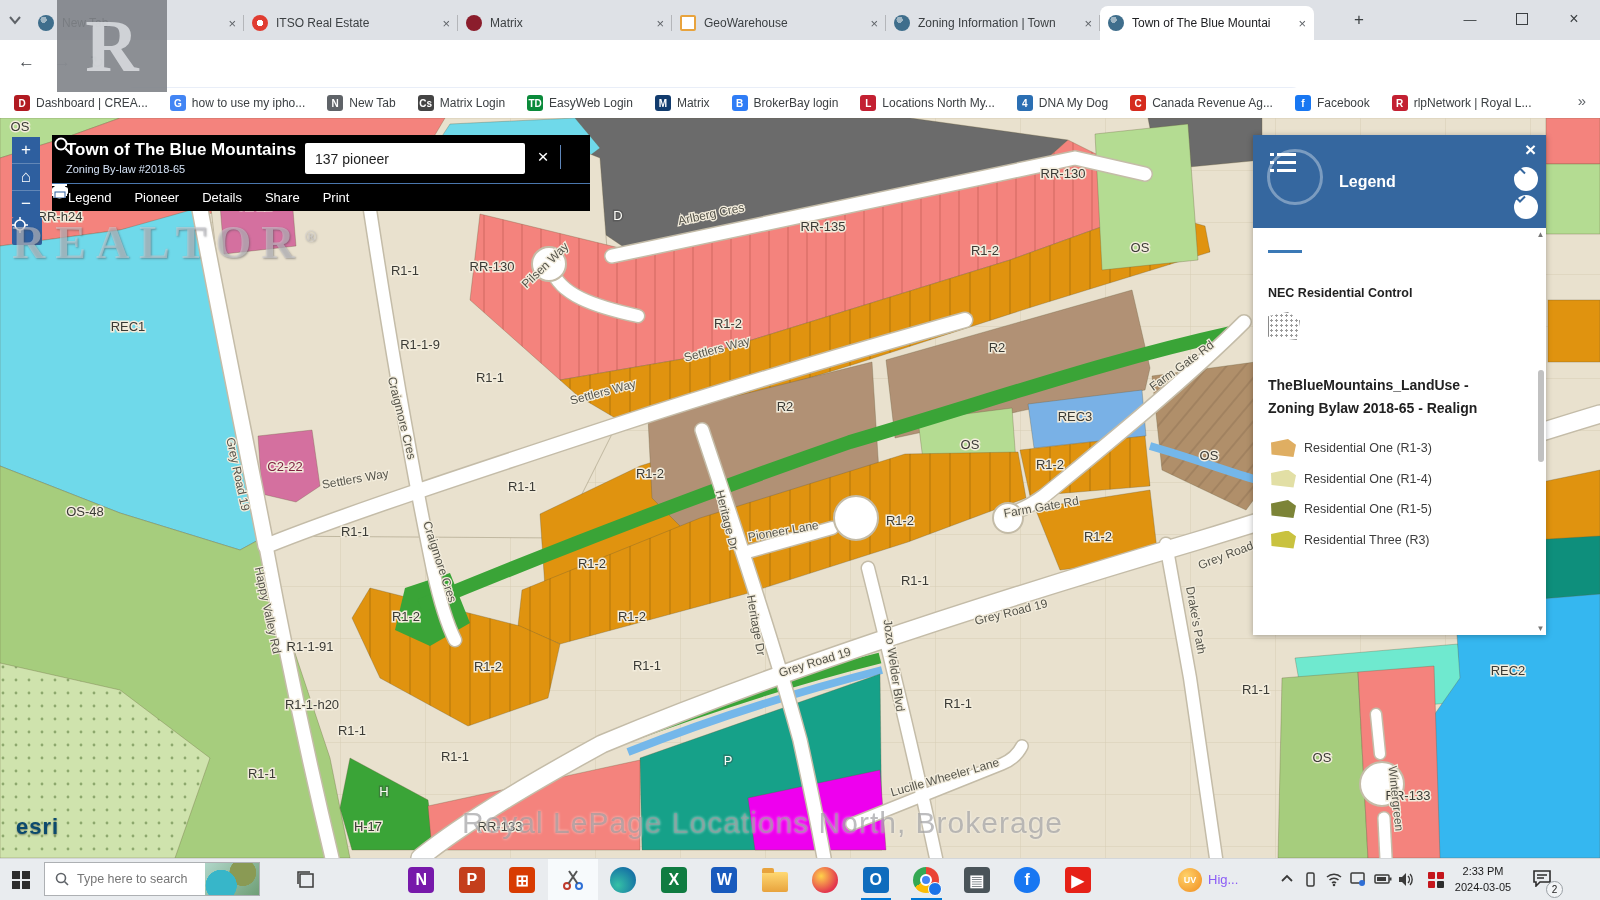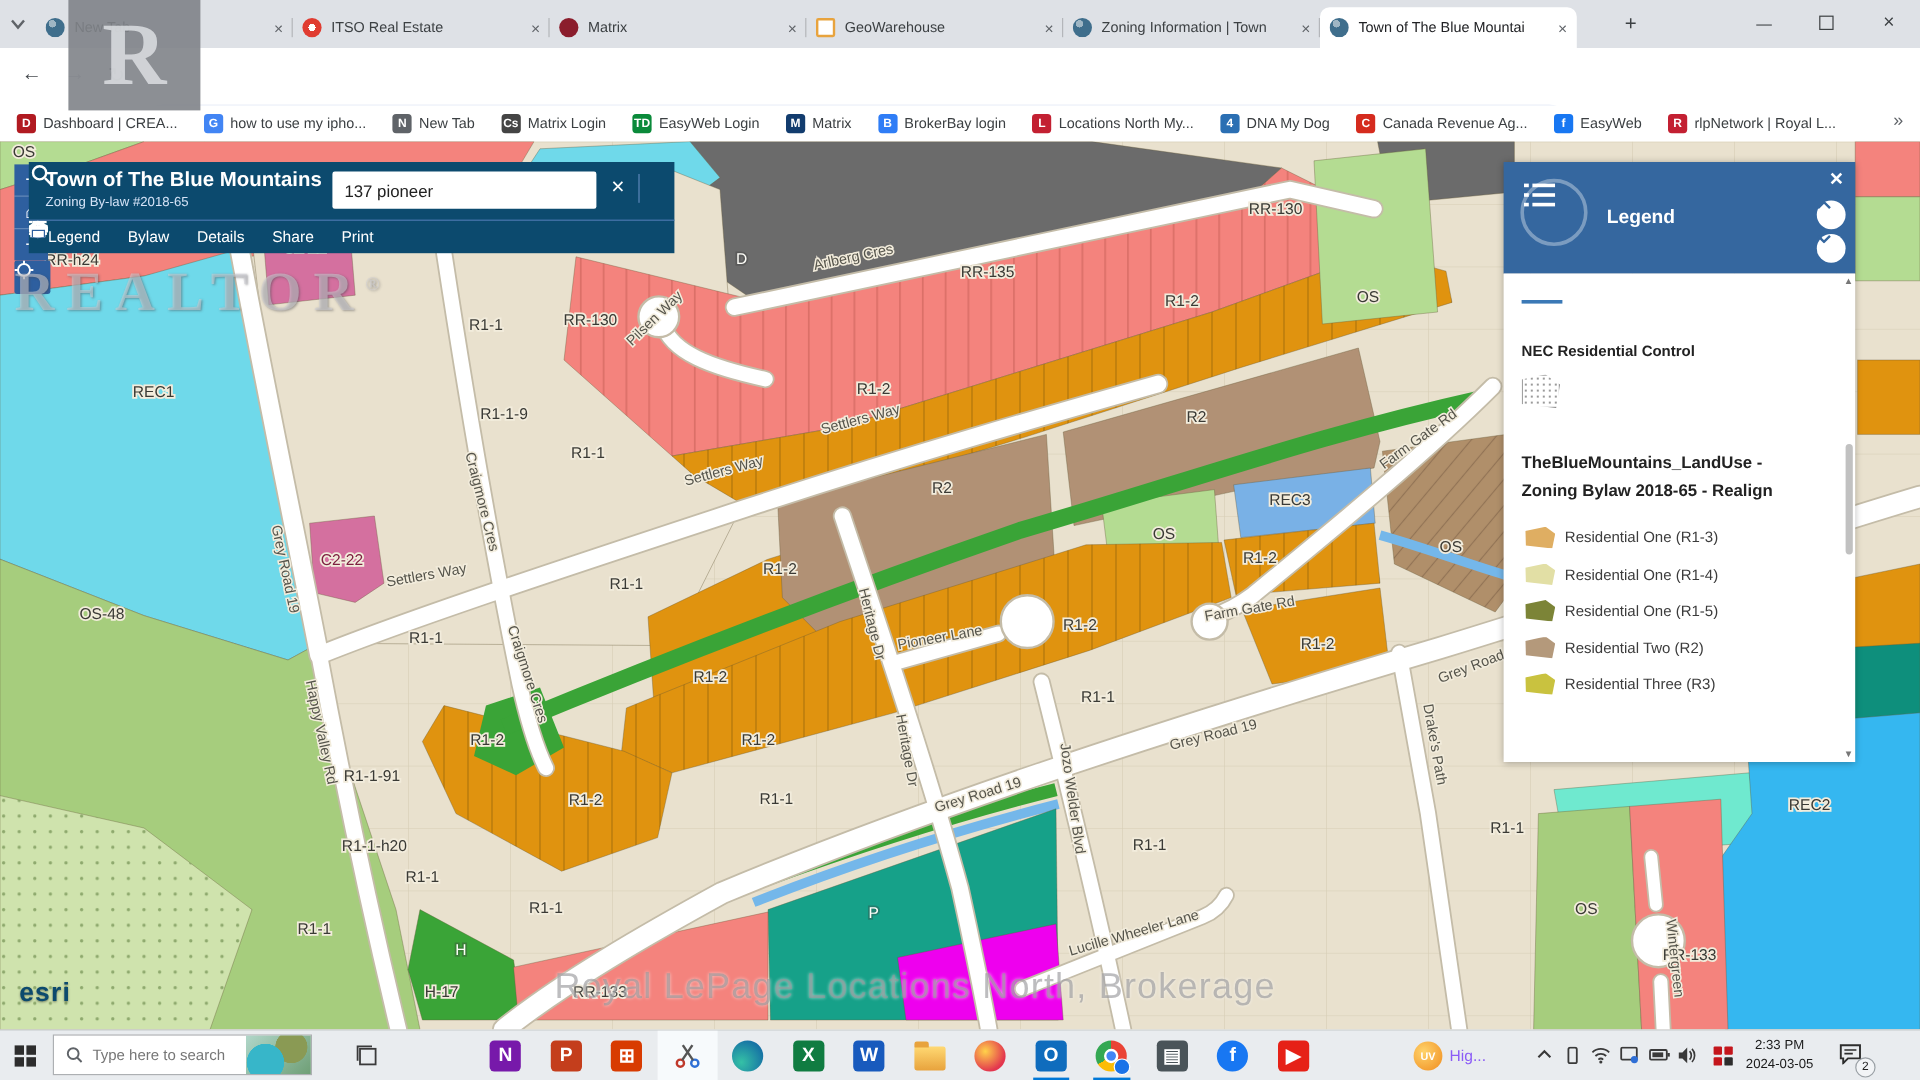--- a/index.html
+++ b/index.html
@@ -58,21 +58,21 @@
   .zbrown2{fill:#b08f6a;} .zvivid{fill:#3aa437;} .zteal{fill:#16a189;} .ztealD{fill:#0e8f7c;}
   .zmag{fill:#ee00ee;} .zrec3{fill:#79b1e6;} .zrec2{fill:#35b7f0;} .zcyanL{fill:#6fe9cf;} .zgray{fill:#6b6b6b;}
   .rd{fill:none;stroke:#ffffff;stroke-linecap:round;stroke-linejoin:round;}
   .rdc{fill:none;stroke:#c4bca8;stroke-linecap:round;stroke-linejoin:round;}
   .bulb{fill:#fff;stroke:#c4bca8;stroke-width:2;}
   .zl{font-size:13px;fill:#3a3a35;stroke:#f2ecdc;stroke-width:3px;paint-order:stroke;text-anchor:middle;}
   .zl.wh{fill:#fdfdf8;stroke:rgba(60,60,60,.35);}
   .zl.c2{fill:#7d2040;}
   .sl{font-size:12px;fill:#55544b;stroke:#f2ecdc;stroke-width:2.6px;paint-order:stroke;text-anchor:middle;}
   
-  .map-hdr{position:absolute;left:24px;top:17px;width:538px;height:76px;background:#0c4a6e;z-index:20;color:#fff;}
+  .map-hdr{position:absolute;left:52px;top:17px;width:538px;height:76px;background:#000000;z-index:20;color:#fff;}
   .mh-title{position:absolute;left:14px;top:5px;font-size:17px;font-weight:bold;}
   .mh-sub{position:absolute;left:14px;top:28px;font-size:11px;color:#d5e3f7;}
   .sbox{position:absolute;left:253px;top:8px;width:220px;height:31px;background:#fff;border-radius:2px;}
   .sbox input{position:absolute;left:0;top:0;width:100%;height:100%;border:none;background:transparent;
       font-size:14px;color:#222;padding:0 10px;box-sizing:border-box;font-family:"Liberation Sans",sans-serif;outline:none;}
   .sclear{position:absolute;left:478px;top:9px;width:26px;height:26px;color:#fff;font-size:19px;text-align:center;line-height:26px;}
   .sdiv{position:absolute;left:508px;top:10px;width:1px;height:24px;background:#5e86ba;}
   .smag{position:absolute;left:514px;top:11px;width:22px;height:22px;color:#fff;}
   .tbrow{position:absolute;left:0;top:48px;width:538px;height:28px;border-top:1px solid #4a77ae;
       display:flex;align-items:center;box-sizing:border-box;padding-left:10px;}
@@ -279,21 +279,21 @@
         <div class="bm">
           <span class="bmi" style="background: rgb(43, 111, 179);">4</span>
           <span>DNA My Dog</span>
         </div>
         <div class="bm">
           <span class="bmi" style="background: rgb(213, 43, 30);">C</span>
           <span>Canada Revenue Ag...</span>
         </div>
         <div class="bm">
           <span class="bmi" style="background: rgb(24, 119, 242);">f</span>
-          <span>EasyWeb</span>
+          <span>Facebook</span>
         </div>
         <div class="bm">
           <span class="bmi" style="background: rgb(195, 32, 50);">R</span>
           <span>rlpNetwork | Royal L...</span>
         </div>
       </div>
     <span class="bmmore">»</span>
   </div>
 
   <div class="maparea">
@@ -523,21 +523,21 @@
             <span>Legend</span>
           </div>
           <div class="tbi">
             <span>
               <svg width="16" height="14" viewBox="0 0 16 14">
                 <path d="M8 0l8 4-8 4-8-4z" fill="#fff"></path>
                 <path d="M1 7l7 3.5L15 7" fill="none" stroke="#fff" stroke-width="1.6"></path>
                 <path d="M1 10.5L8 14l7-3.5" fill="none" stroke="#fff" stroke-width="1.6"></path>
               </svg>
             </span>
-            <span>Bylaw</span>
+            <span>Pioneer</span>
           </div>
           <div class="tbi">
             <span>
               <svg width="15" height="15" viewBox="0 0 15 15">
                 <circle cx="7.5" cy="7.5" r="7" fill="#fff"></circle>
                 <rect x="6.6" y="6" width="1.8" height="5.5" fill="#2e5f9f"></rect>
                 <circle cx="7.5" cy="3.8" r="1.1" fill="#2e5f9f"></circle>
               </svg>
             </span>
             <span>Details</span>
@@ -602,24 +602,20 @@
             </div>
             <div class="lgi">
               <span class="sw" style="background: rgb(226, 223, 165);"></span>
               <span class="lb">Residential One (R1-4)</span>
             </div>
             <div class="lgi">
               <span class="sw" style="background: rgb(124, 132, 55);"></span>
               <span class="lb">Residential One (R1-5)</span>
             </div>
             <div class="lgi">
-              <span class="sw" style="background: rgb(180, 153, 123);"></span>
-              <span class="lb">Residential Two (R2)</span>
-            </div>
-            <div class="lgi">
               <span class="sw" style="background: rgb(201, 194, 63);"></span>
               <span class="lb">Residential Three (R3)</span>
             </div>
           </div>
         <div class="lgsb">
           <span class="ar" style="top:0">▲</span>
           <div class="th"></div>
           <span class="ar" style="bottom:0">▼</span>
         </div>
       </div>

